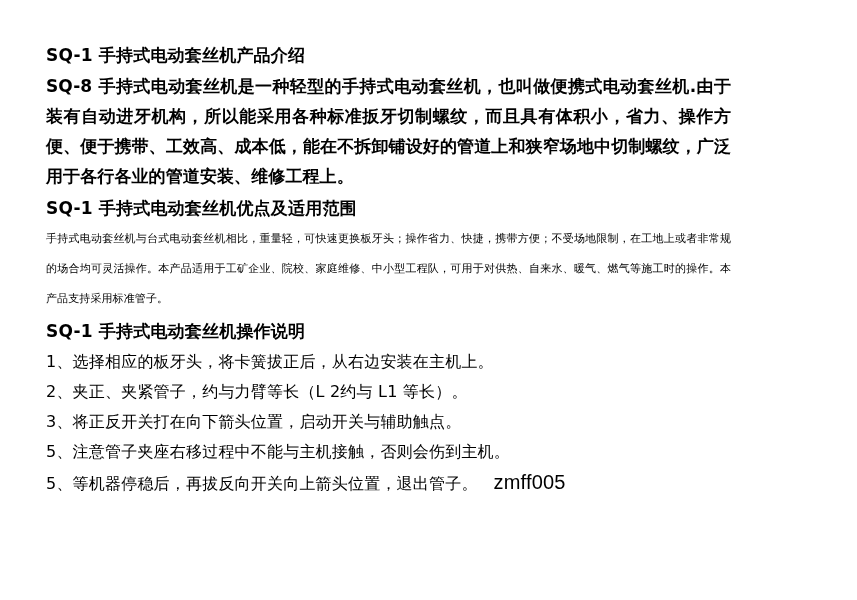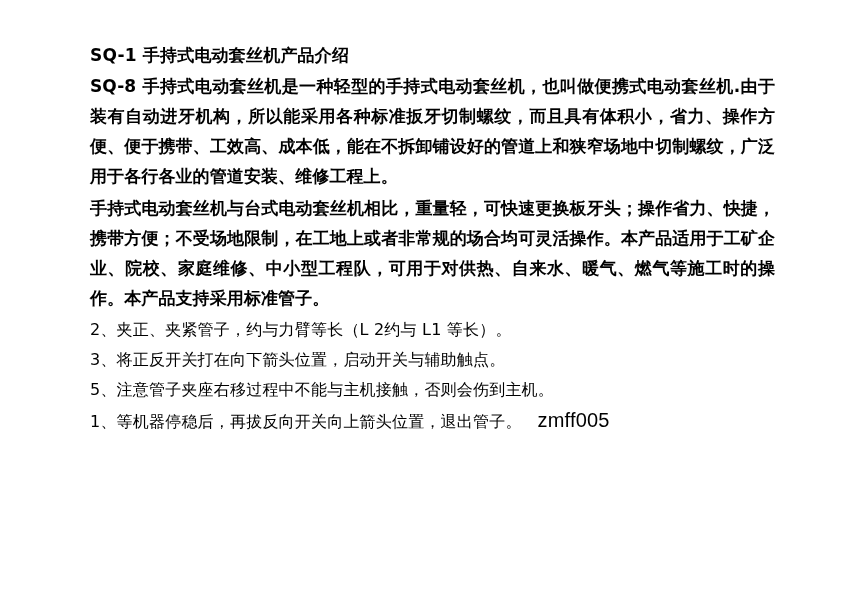--- a/index.html
+++ b/index.html
@@ -13,21 +13,20 @@
     font-family: "DejaVu Sans", "Liberation Sans", sans-serif;
     color: #000000;
     overflow: hidden;
   }
   .page {
     box-sizing: border-box;
     width: 777px;
     height: 600px;
     padding: 40px 46px 0 46px;
     background: #ffffff;
-    margin-left: 44px;
   }
   .doc-section {
     margin: 0;
   }
   .heading {
     font-size: 17px;
     font-weight: bold;
     line-height: 30px;
     margin: 0 0 1px 0;
     letter-spacing: 0.2px;
@@ -35,22 +34,22 @@
   .para {
     font-size: 17px;
     font-weight: bold;
     line-height: 30px;
     margin: 0;
     text-align: justify;
     text-justify: inter-ideograph;
     letter-spacing: 0.1px;
   }
   .body-para {
-    font-size: 17px;
-    font-weight: bold;
+    font-size: 11px;
+    font-weight: normal;
     line-height: 30px;
     margin: 0;
     text-align: justify;
     text-justify: inter-ideograph;
     letter-spacing: 0.1px;
   }
   .step {
     font-size: 16px;
     font-weight: normal;
     line-height: 30px;
@@ -71,25 +70,28 @@
 <div class="page">
 
   <div class="doc-section">
     <p class="heading">SQ-1 手持式电动套丝机产品介绍</p>
     <p class="para">SQ-8 手持式电动套丝机是一种轻型的手持式电动套丝机，也叫做便携式电动套丝机.由于装有自动进牙机构，所以能采用各种标准扳牙切制螺纹，而且具有体积小，省力、操作方便、便于携带、工效高、成本低，能在不拆卸铺设好的管道上和狭窄场地中切制螺纹，广泛用于各行各业的管道安装、维修工程上。</p>
   </div>
 
   <div class="spacer-sm"></div>
 
   <div class="doc-section">
+    <p class="heading">SQ-1 手持式电动套丝机优点及适用范围</p>
     <p class="body-para">手持式电动套丝机与台式电动套丝机相比，重量轻，可快速更换板牙头；操作省力、快捷，携带方便；不受场地限制，在工地上或者非常规的场合均可灵活操作。本产品适用于工矿企业、院校、家庭维修、中小型工程队，可用于对供热、自来水、暖气、燃气等施工时的操作。本产品支持采用标准管子。</p>
   </div>
 
   <div class="spacer-sm"></div>
 
   <div class="doc-section">
+    <p class="heading">SQ-1 手持式电动套丝机操作说明</p>
+    <p class="step">1、选择相应的板牙头，将卡簧拔正后，从右边安装在主机上。</p>
     <p class="step">2、夹正、夹紧管子，约与力臂等长（L 2约与 L1 等长）。</p>
     <p class="step">3、将正反开关打在向下箭头位置，启动开关与辅助触点。</p>
     <p class="step">5、注意管子夹座右移过程中不能与主机接触，否则会伤到主机。</p>
-    <p class="step"><span>1、等机器停稳后，再拔反向开关向上箭头位置，退出管子。</span>&nbsp;&nbsp;&nbsp;<span class="watermark">zmff005</span></p>
+    <p class="step"><span>5、等机器停稳后，再拔反向开关向上箭头位置，退出管子。</span>&nbsp;&nbsp;&nbsp;<span class="watermark">zmff005</span></p>
   </div>
 
 </div>
 
 </body></html>

